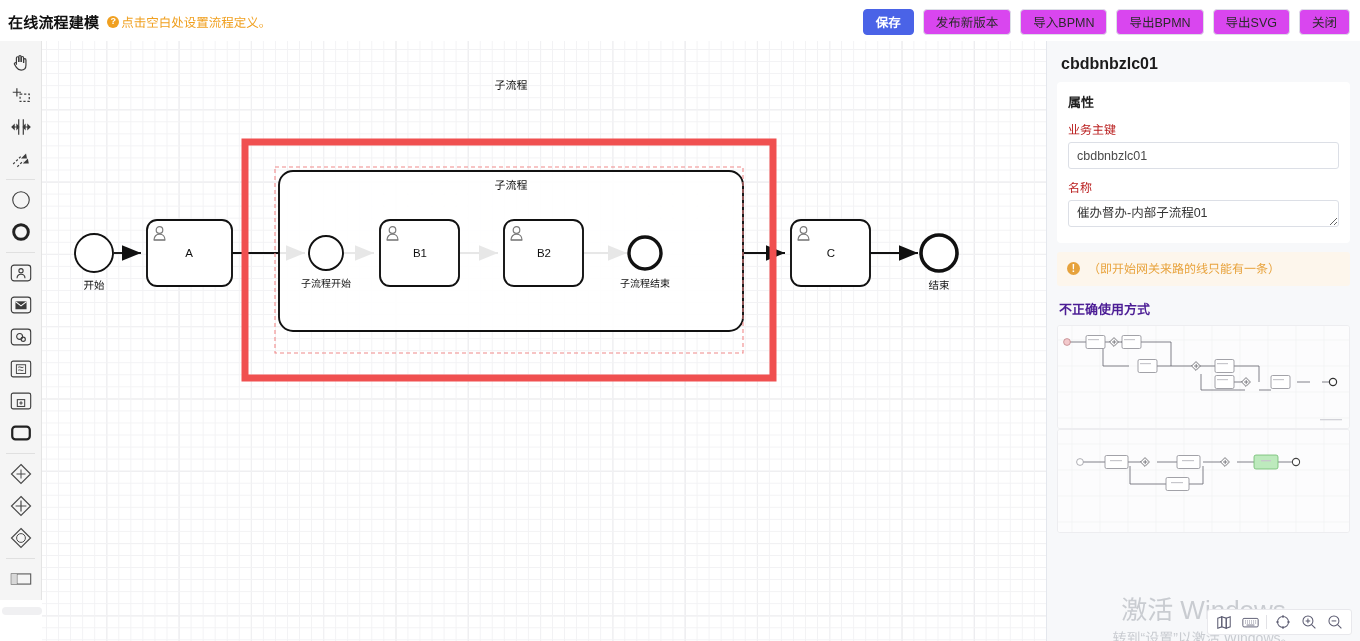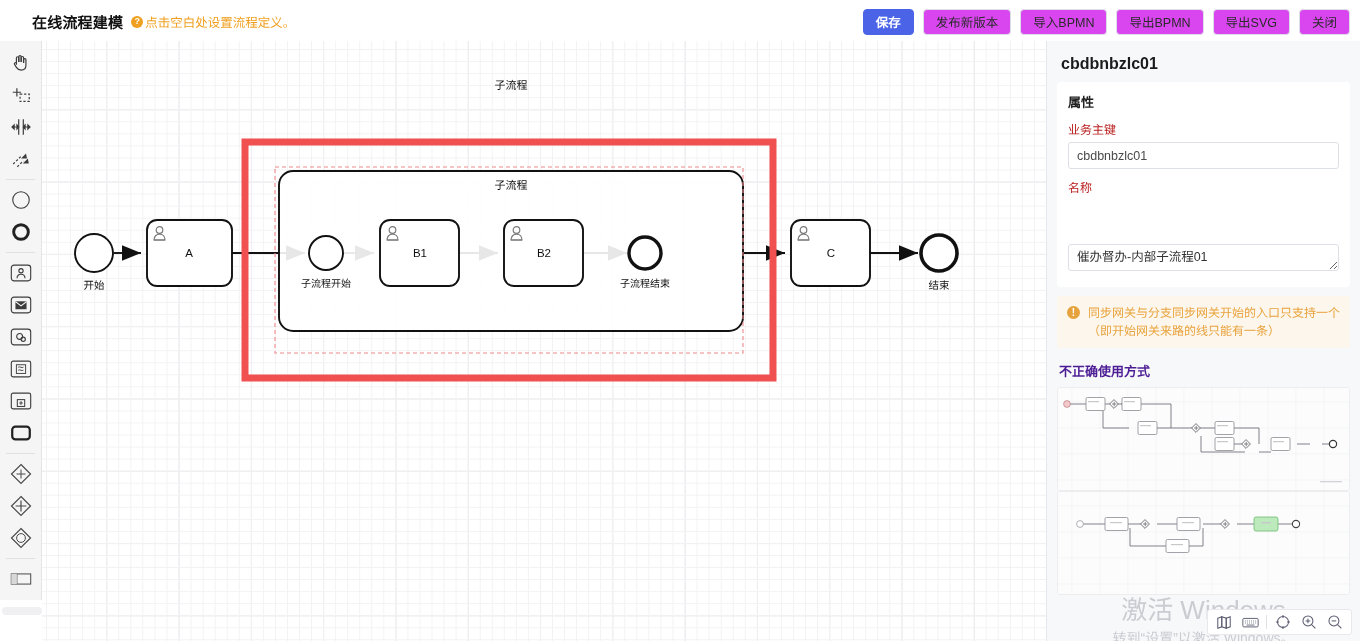--- a/index.html
+++ b/index.html
@@ -11,21 +11,21 @@
     font-family: "Liberation Sans", "DejaVu Sans", sans-serif;
     background: #ffffff;
     color: #303133;
   }
   #app { position: relative; width: 1360px; height: 641px; }
 
   
   .topbar {
     position: absolute; top: 0; left: 0; width: 1360px; height: 44px;
     background: #ffffff; border-bottom: 1px solid #e8e8e8;
-    display: flex; align-items: center; padding-left: 24px;
+    display: flex; align-items: center;
   }
   .app-title {
     margin-left: 8px;
     font-size: 15px; font-weight: bold; color: #111;
     letter-spacing: 0.2px;
   }
   .hint {
     display: flex; align-items: center; gap: 2px;
     margin-left: 8px; color: #f0a020; font-size: 12.5px;
   }
@@ -106,21 +106,20 @@
     border: 1px solid #dcdfe6; border-radius: 3px;
     padding: 0 8px; font-size: 12.5px; font-family: inherit;
     color: #4a4a4a; background: #fff; outline: none;
   }
   .field-ta {
     width: 100%; height: 27px; resize: vertical;
     border: 1px solid #dcdfe6; border-radius: 3px;
     padding: 4px 8px; font-size: 12.5px; font-family: inherit;
     color: #333; background: #fff; outline: none; line-height: 17px;
     overflow: hidden;
-    margin-top: 44px;
   }
   .field-gap { height: 9px; }
   .alert {
     margin: 9px 10px 0 10px;
     background: #fdf6ec; border-radius: 3px;
     padding: 8px 10px;
     display: flex; gap: 8px; align-items: flex-start;
   }
   .alert-ico {
     flex: 0 0 auto; width: 13px; height: 13px; border-radius: 50%;
@@ -449,21 +448,20 @@
       <input class="field-input" type="text" value="cbdbnbzlc01" style="">
       <div class="field-gap"></div>
 
       <div class="field-label">名称</div>
       <textarea class="field-ta" rows="1" style="">催办督办-内部子流程01</textarea>
     </div>
 
     <div class="alert">
       <span class="alert-ico">!</span>
       <div class="alert-txt">
-        <div>同步网关与分支同步网关开始的入口只支持一个</div>
         <div>（即开始网关来路的线只能有一条）</div>
       </div>
     </div>
 
     <div class="sec-title">不正确使用方式</div>
     <div class="thumb tall">
       <svg width="292" height="104" viewBox="0 0 292 104">
         <rect width="292" height="104" fill="#fcfcfd"></rect>
         <g stroke="#eef0f2" stroke-width="0.6">
           <path d="M14 0v104M42 0v104M70 0v104M98 0v104M126 0v104M154 0v104M182 0v104M210 0v104M238 0v104M266 0v104"></path>

